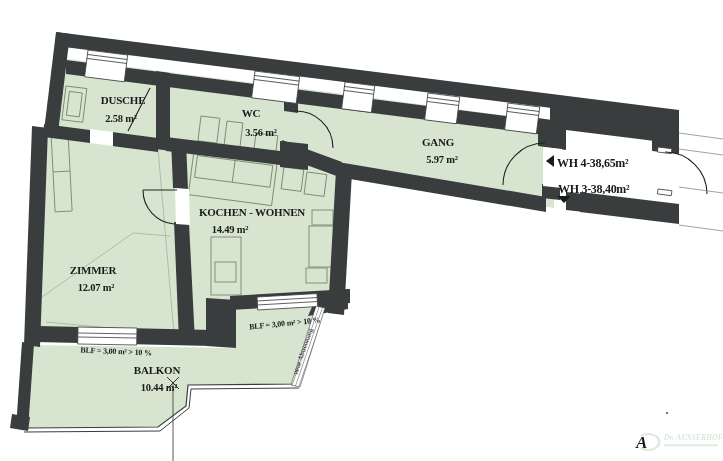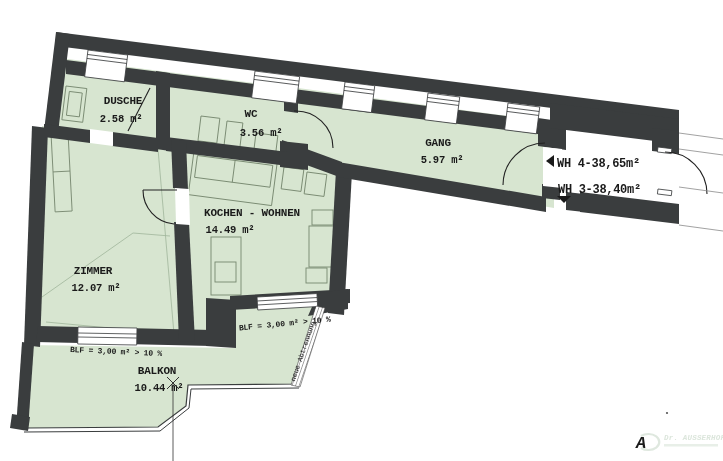--- a/index.html
+++ b/index.html
@@ -1,17 +1,17 @@
 <!DOCTYPE html>
 <html><head>
 <meta charset="utf-8">
 <style>
   html,body{margin:0;padding:0;background:#ffffff;}
   .stage{position:relative;width:723px;height:461px;background:#fff;overflow:hidden;
-         font-family:Liberation Mono, monospace;}
+         font-family:Liberation Serif, serif;}
   svg{display:block}
   text{fill:#1a1a1a;}
   .room-name{font-size:11px;font-weight:700;letter-spacing:-0.2px;}
   .room-area{font-size:10.5px;font-weight:700;letter-spacing:-0.2px;}
   .wh-label{font-size:12px;font-weight:700;letter-spacing:-0.3px;}
   .blf-label{font-size:8px;font-weight:700;letter-spacing:-0.2px;}
   .partition-label{font-size:7px;fill:#222;}
   .wm{font-size:7.5px;font-weight:700;font-style:italic;fill:#dce6dc;letter-spacing:0.2px;}
 </style>
 </head>

